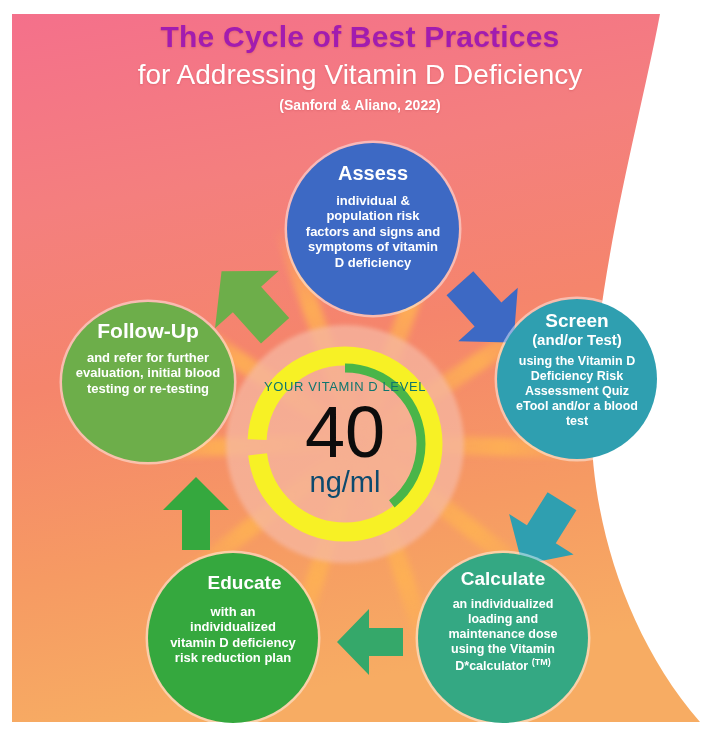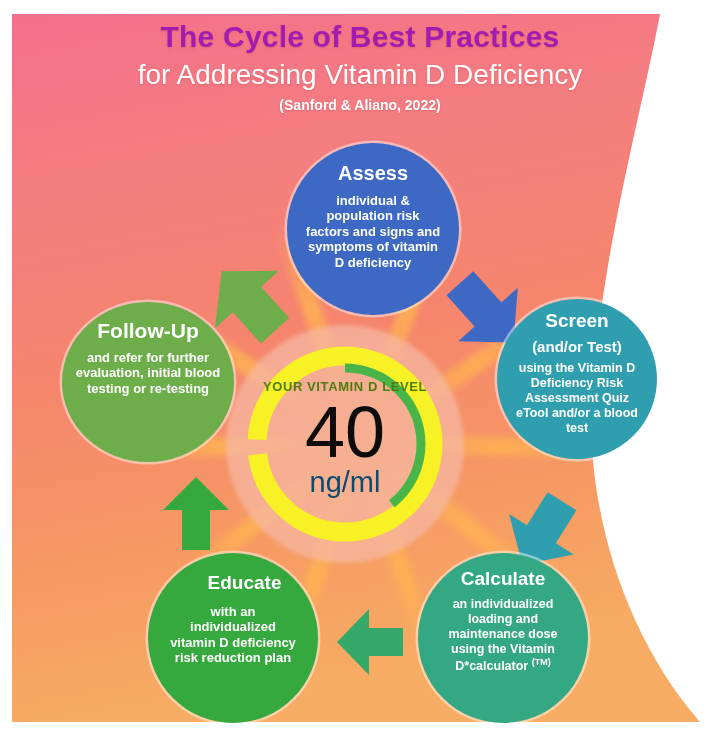--- a/index.html
+++ b/index.html
@@ -62,21 +62,21 @@
     padding-top:20px;
   }
   #node-assess .n-title{font-size:20px;}
   #node-assess .n-body{font-size:13px;margin-top:8px;width:136px;}
 
   #node-screen{
     left:497px;top:299px;width:160px;height:160px;background:#2f9fb0;
     padding-top:12px;
   }
   #node-screen .n-title{font-size:19px;}
-  #node-screen .n-sub{font-size:15px;margin-top:7px;}
+  #node-screen .n-sub{font-size:15px;margin-top:0;}
   #node-screen .n-body{font-size:12.5px;margin-top:6px;width:132px;}
 
   #node-calculate{
     left:418px;top:553px;width:170px;height:170px;background:#34a883;
     padding-top:16px;
   }
   #node-calculate .n-title{font-size:19px;text-align:center;}
   #node-calculate .n-body{font-size:12.5px;margin-top:7px;width:140px;}
   .tm{font-size:9px;vertical-align:super;}
 
@@ -104,22 +104,22 @@
   }
   #gauge{
     position:absolute;left:236px;top:335px;width:218px;height:218px;
   }
   #gauge-center{
     position:absolute;left:236px;top:335px;width:218px;height:218px;
     display:flex;flex-direction:column;align-items:center;justify-content:flex-start;
     padding-top:44px;box-sizing:border-box;
   }
   #gauge-label{
-    font-size:13px;color:#4d7c0f;letter-spacing:.6px;line-height:1.25;
-    text-align:center;font-weight:bold;
+    font-size:13px;color:#0f766e;letter-spacing:.6px;line-height:1.25;
+    text-align:center;font-weight:normal;
   }
   #gauge-value{
     font-size:72px;color:#0c0c0c;line-height:.92;margin-top:4px;font-weight:normal;
   }
   #gauge-unit{
     font-size:29px;color:#0c4a6e;line-height:1;margin-top:3px;font-weight:normal;
   }
 </style>
 </head>
 <body>

